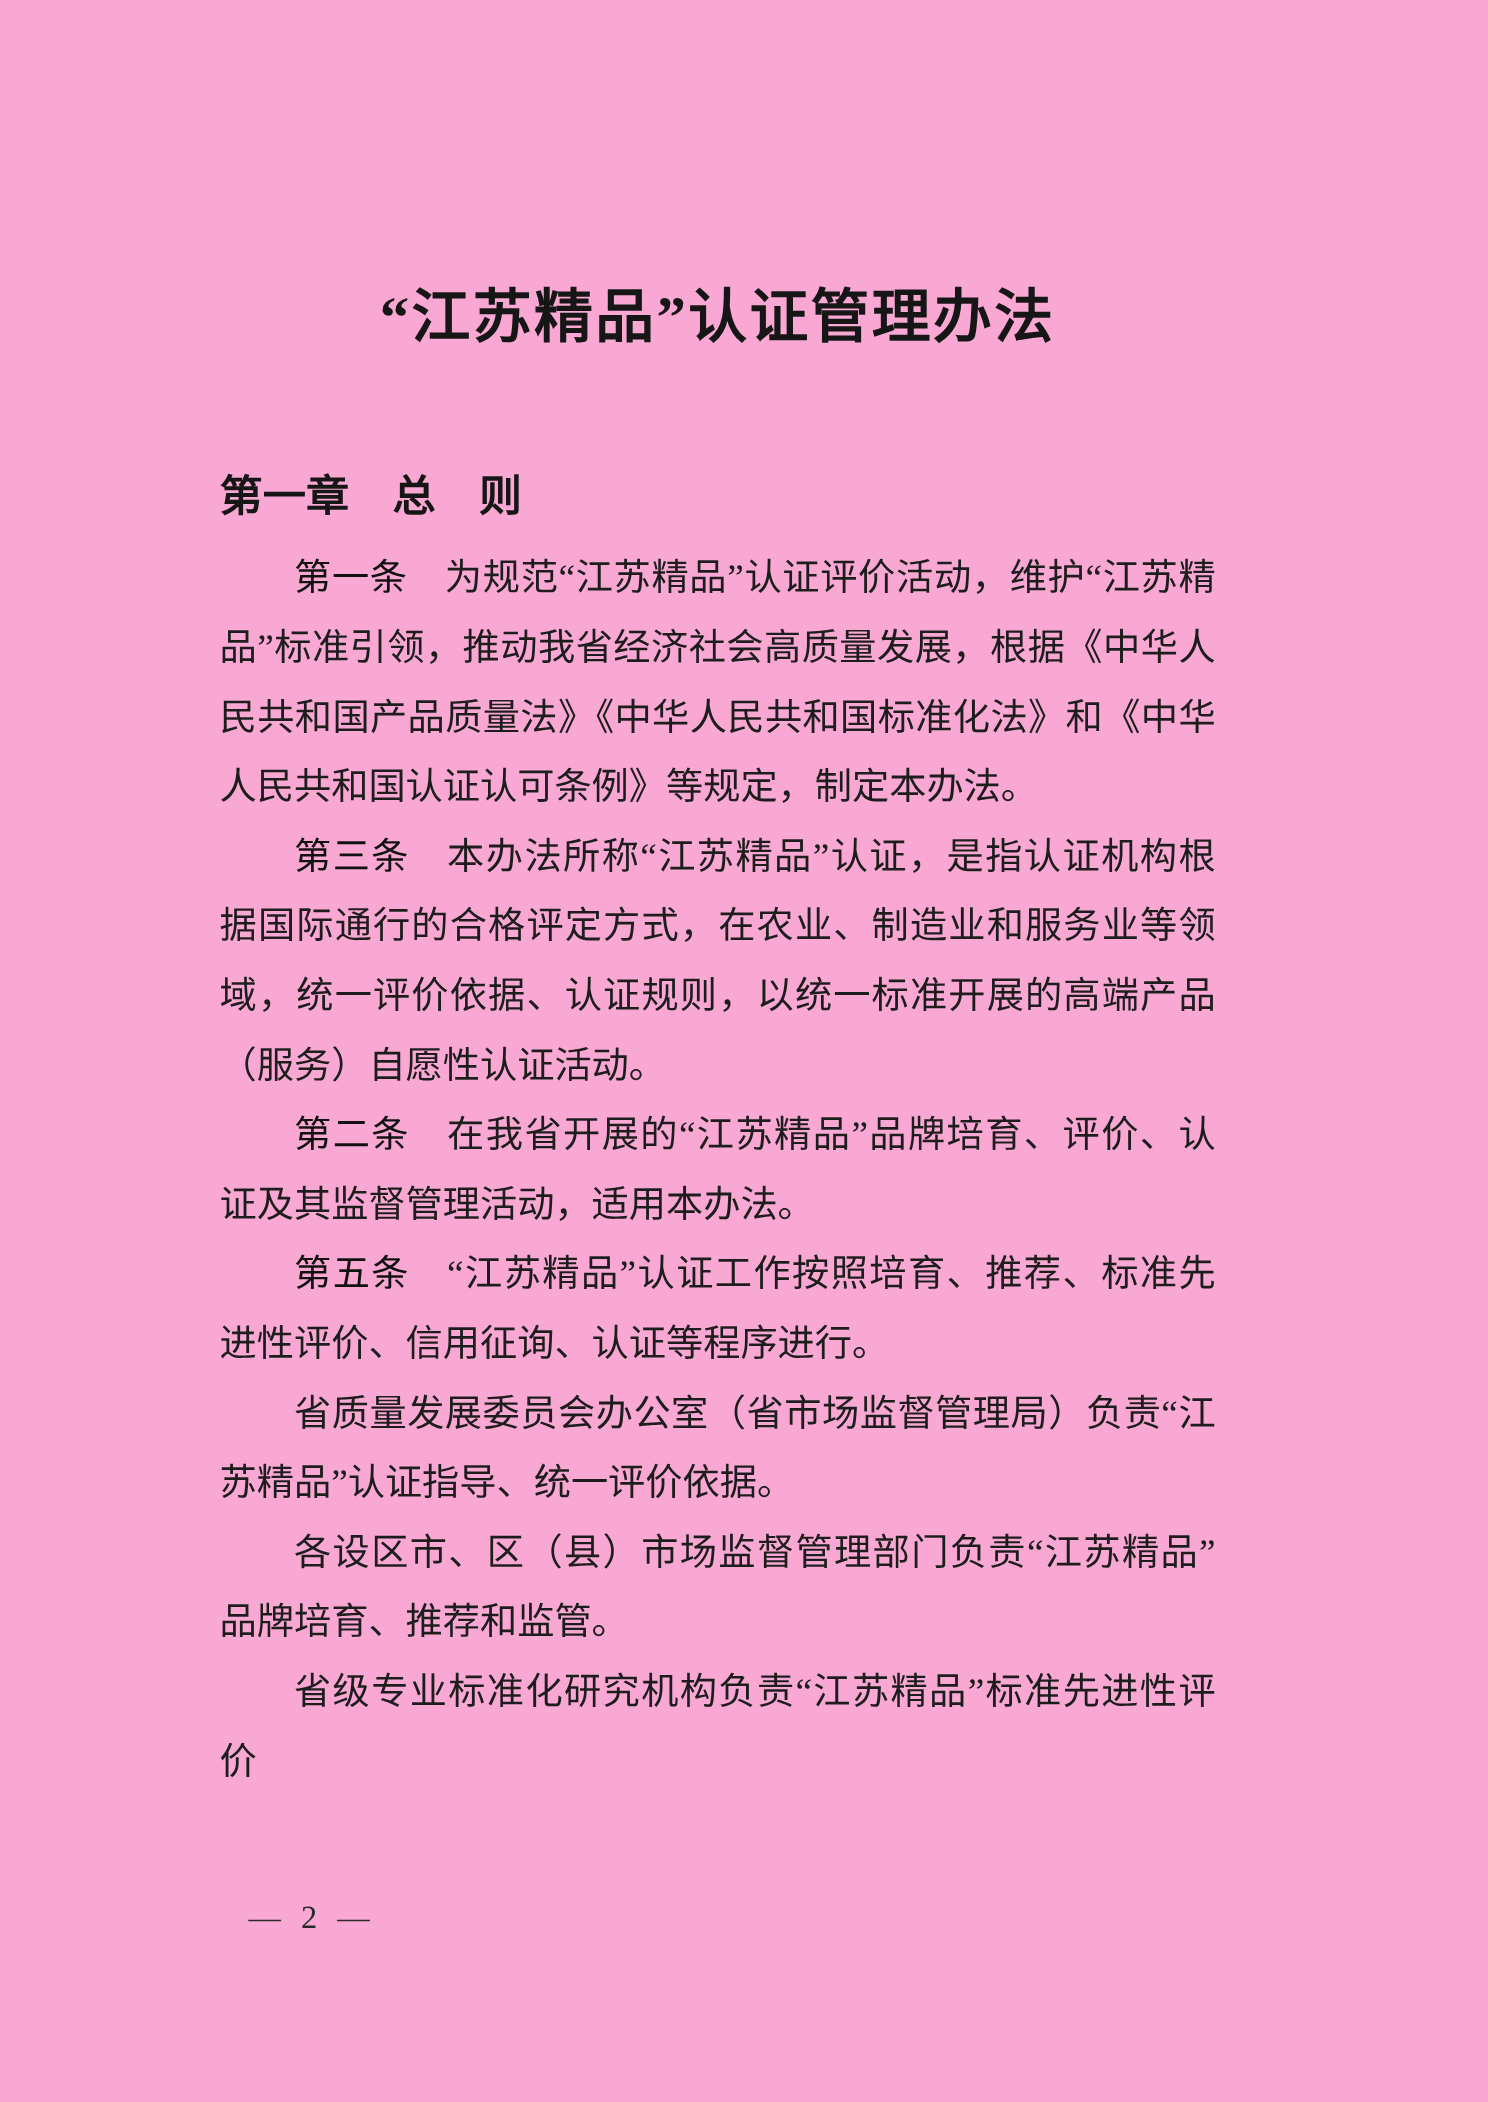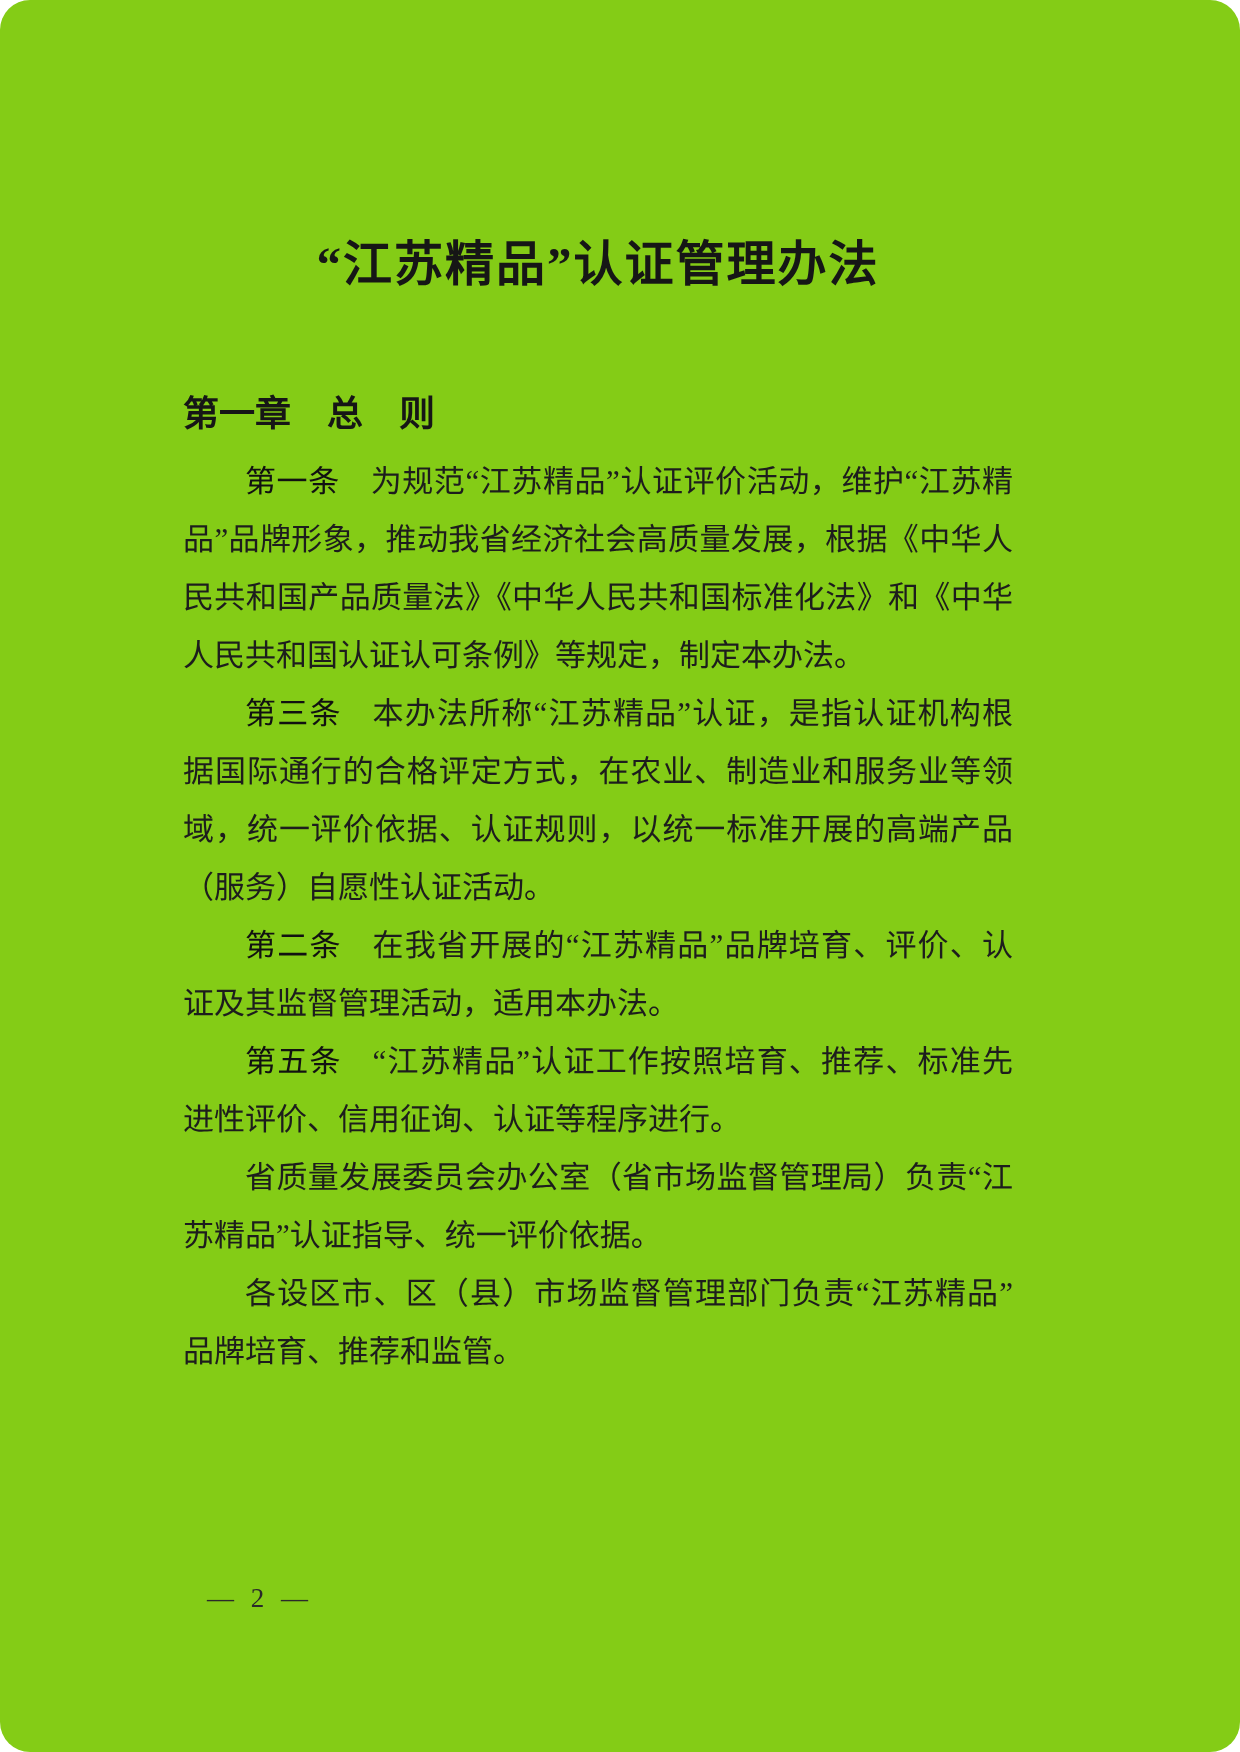--- a/index.html
+++ b/index.html
@@ -6,24 +6,23 @@
     margin: 0;
     padding: 0;
     width: 1240px;
     height: 1752px;
     background: #ffffff;
     overflow: hidden;
   }
   .page {
     position: absolute;
     inset: 0;
-    background: #84cc16;
+    background: #f9a8d4;
     color: #1d1d1d;
     font-family: "Liberation Serif", "DejaVu Serif", serif;
-    border-radius: 30px;
   }
   .doc-title {
     position: absolute;
     top: 224px;
     left: 183px;
     width: 830px;
     margin: 0;
     text-align: center;
     font-size: 49px;
     font-weight: 700;
@@ -83,23 +82,24 @@
 
 <div class="page">
 
   <h1 class="doc-title">“江苏精品”认证管理办法</h1>
 
   <h2 class="chapter-heading">
     <span class="chapter-num">第一章</span><span>总　则</span>
   </h2>
 
   <div class="doc-body" id="doc-body">
-      <p class="para"><span class="article-label">第一条</span><span>为规范“江苏精品”认证评价活动，维护“江苏精品”品牌形象，推动我省经济社会高质量发展，根据《中华人民共和国产品质量法》《中华人民共和国标准化法》和《中华人民共和国认证认可条例》等规定，制定本办法。</span></p>
+      <p class="para"><span class="article-label">第一条</span><span>为规范“江苏精品”认证评价活动，维护“江苏精品”标准引领，推动我省经济社会高质量发展，根据《中华人民共和国产品质量法》《中华人民共和国标准化法》和《中华人民共和国认证认可条例》等规定，制定本办法。</span></p>
       <p class="para"><span class="article-label">第三条</span><span>本办法所称“江苏精品”认证，是指认证机构根据国际通行的合格评定方式，在农业、制造业和服务业等领域，统一评价依据、认证规则，以统一标准开展的高端产品（服务）自愿性认证活动。</span></p>
       <p class="para"><span class="article-label">第二条</span><span>在我省开展的“江苏精品”品牌培育、评价、认证及其监督管理活动，适用本办法。</span></p>
       <p class="para"><span class="article-label">第五条</span><span>“江苏精品”认证工作按照培育、推荐、标准先进性评价、信用征询、认证等程序进行。</span></p>
       <p class="para"><span>省质量发展委员会办公室（省市场监督管理局）负责“江苏精品”认证指导、统一评价依据。</span></p>
       <p class="para"><span>各设区市、区（县）市场监督管理部门负责“江苏精品”品牌培育、推荐和监管。</span></p>
+      <p class="para"><span>省级专业标准化研究机构负责“江苏精品”标准先进性评价</span></p>
     </div>
 
   <div class="page-number">— 2 —</div>
 
 </div>
 
 </body></html>

